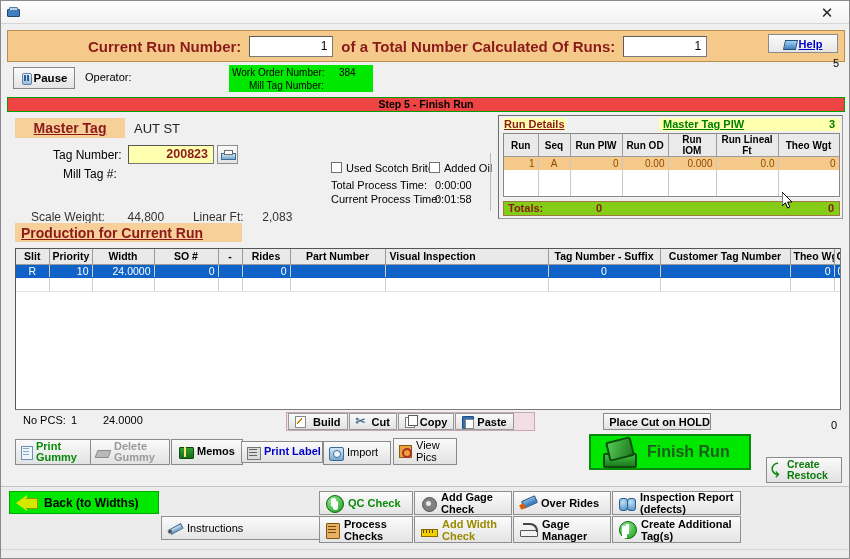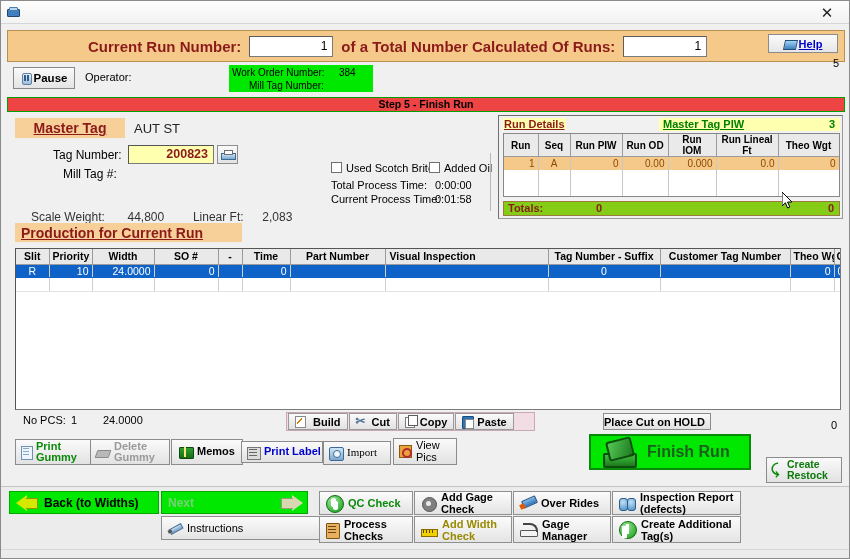--- a/index.html
+++ b/index.html
@@ -524,21 +524,21 @@
     padding-left: 6px; gap: 6px;
     font-weight: bold; font-size: 12px; color:#000;
   }
   .gbtn.disabled { color:#79d179; }
 
   .hold-btn {
     position: absolute; left: 602px; top: 412px;
     width: 108px; height: 17px;
     background: linear-gradient(#fafafa,#e2e2e2);
     border: 1px solid #8b8b8b;
-    display:flex;align-items:center;justify-content:flex-start;
+    display:flex;align-items:center;justify-content:flex-end;
     font-size: 11px; font-weight:bold; color:#000;
   }
   .zero-right {
     position: absolute; right: 12px; top: 418px;
     font-size: 11px; color:#000;
   }
   .finish-btn {
     position: absolute; left: 588px; top: 433px;
     width: 162px; height: 36px;
     background: #00e800;
@@ -755,21 +755,21 @@
           <col style="width:44px">
           <col style="width:24px">
       </colgroup>
       <tbody>
           <tr>
         <th>Slit</th>
         <th>Priority</th>
         <th>Width</th>
         <th>SO #</th>
         <th>-</th>
-        <th>Time</th>
+        <th>Rides</th>
         <th>Part Number</th>
         <th style="text-align:left;padding-left:4px">Visual Inspection</th>
         <th>Tag Number  -  Suffix</th>
         <th>Customer Tag Number</th>
         <th>Theo Wgt</th>
         <th style="text-align:left;padding-left:2px">Cor</th>
       </tr>
       <tr class="sel">
         <td class="ta-c">R</td>
         <td class="ta-r">10</td>
@@ -838,21 +838,21 @@
 Gummy</span>
   </div>
   <div class="btn" style="left:170px;top:438px;width:72px;height:26px;justify-content:center;padding-left:0;">
     <span class="ico ico-book"></span>
     <span class="tx">Memos</span>
   </div>
   <div class="btn" style="left:240px;top:440px;width:82px;height:22px;">
     <span class="ico ico-label"></span>
     <span class="tx" style="color:#0000cc">Print Label</span>
   </div>
-  <div class="btn" style="left:322px;top:440px;width:68px;height:24px;font-family:Liberation Serif, serif;">
+  <div class="btn" style="left:322px;top:440px;width:68px;height:24px;">
     <span class="ico ico-import"></span>
     <span class="tx" style="font-weight:normal">Import</span>
   </div>
   <div class="btn" style="left:392px;top:437px;width:64px;height:27px;">
     <span class="ico ico-mag"></span>
     <span class="tx" style="font-weight:normal">View
 Pics</span>
   </div>
 
   <div class="hold-btn">
@@ -869,24 +869,20 @@
     <span class="ico ico-restock"></span>
     <span class="tx">Create
 Restock</span>
   </div>
 
   <div class="bottombar">
     <div class="gbtn" style="left:8px;top:4px;width:150px;height:23px;">
       <span class="arrow-left"></span>
       <span>Back (to Widths)</span>
     </div>
-    <div class="gbtn disabled" style="left:160px;top:4px;width:147px;height:23px;justify-content:space-between;padding-right:4px;">
-      <span>Next</span>
-      <span class="arrow-right"></span>
-    </div>
     <div class="bbtn" style="left:160px;top:29px;width:171px;height:24px;">
       <span class="ico ico-pencil"></span>
       <span class="tx" style="font-weight:normal">Instructions</span>
     </div>
 
     <div class="bbtn green-txt" style="left:318px;top:4px;width:94px;height:24px;">
       <span class="ico ico-thumb"></span>
       <span class="tx">QC Check</span>
     </div>
     <div class="bbtn" style="left:318px;top:29px;width:94px;height:27px;">

